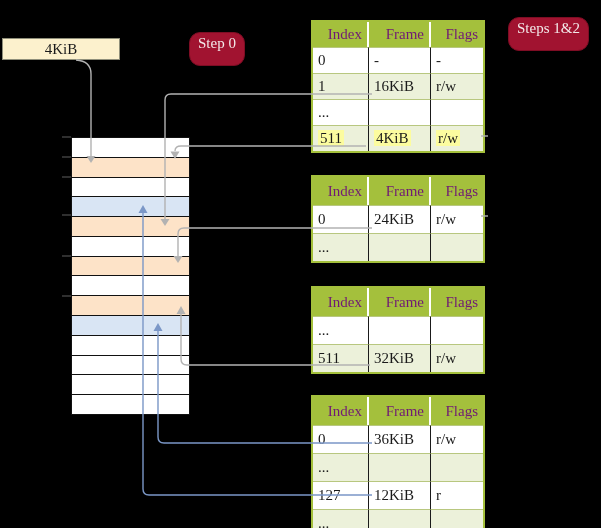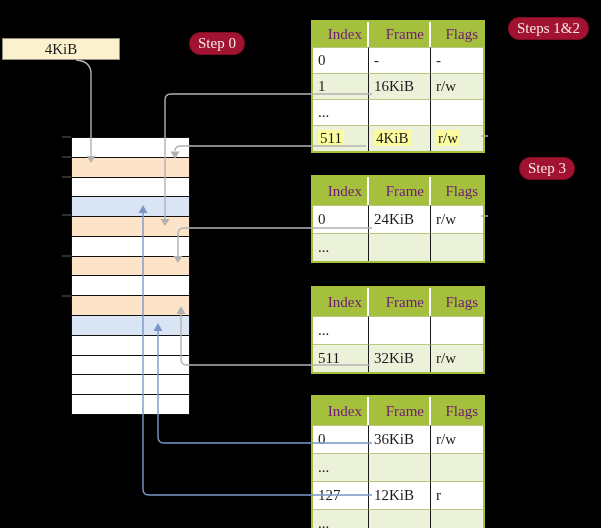--- a/index.html
+++ b/index.html
@@ -9,21 +9,21 @@
   }
   
   #page-box{
     position:absolute;left:2px;top:38px;width:118px;height:22px;
     background:var(--cream);border:1px solid #8f8f7a;box-sizing:border-box;
     color:#1a1a1a;font-size:15px;text-align:center;line-height:20px;
   }
   
   .badge{
     position:absolute;background:var(--red);color:#f3e9e9;
-    font-size:15px;line-height:18px;padding:1px 8px 2px;border-radius:11px;
+    font-size:15px;line-height:18px;padding:1px 8px 13px;border-radius:11px;
     border:1px solid #7e0d24;white-space:nowrap;box-sizing:border-box;
   }
   #badge-step0{left:189px;top:32px;}
   #badge-steps12{left:508px;top:17px;}
   #badge-step3{left:519px;top:157px;}
   #badge-step4{left:514px;top:263px;}
   
   #memory-stack{
     position:absolute;left:71px;top:137px;width:119px;height:278px;
     border:1.5px solid #111;box-sizing:border-box;background:#fff;
@@ -67,21 +67,20 @@
 <body>
 
 <div id="canvas">
 
   <div id="page-box">
     <span>4KiB</span>
   </div>
 
   <div class="badge" id="badge-step0">Step 0</div>
   <div class="badge" id="badge-steps12">Steps 1&amp;2</div>
-  <div class="badge" id="badge-step3">Step 3</div>
 
   <div id="memory-stack">
       <div class="mrow white"></div>
       <div class="mrow peach"></div>
       <div class="mrow white"></div>
       <div class="mrow blue"></div>
       <div class="mrow peach"></div>
       <div class="mrow white"></div>
       <div class="mrow peach"></div>
       <div class="mrow white"></div>

